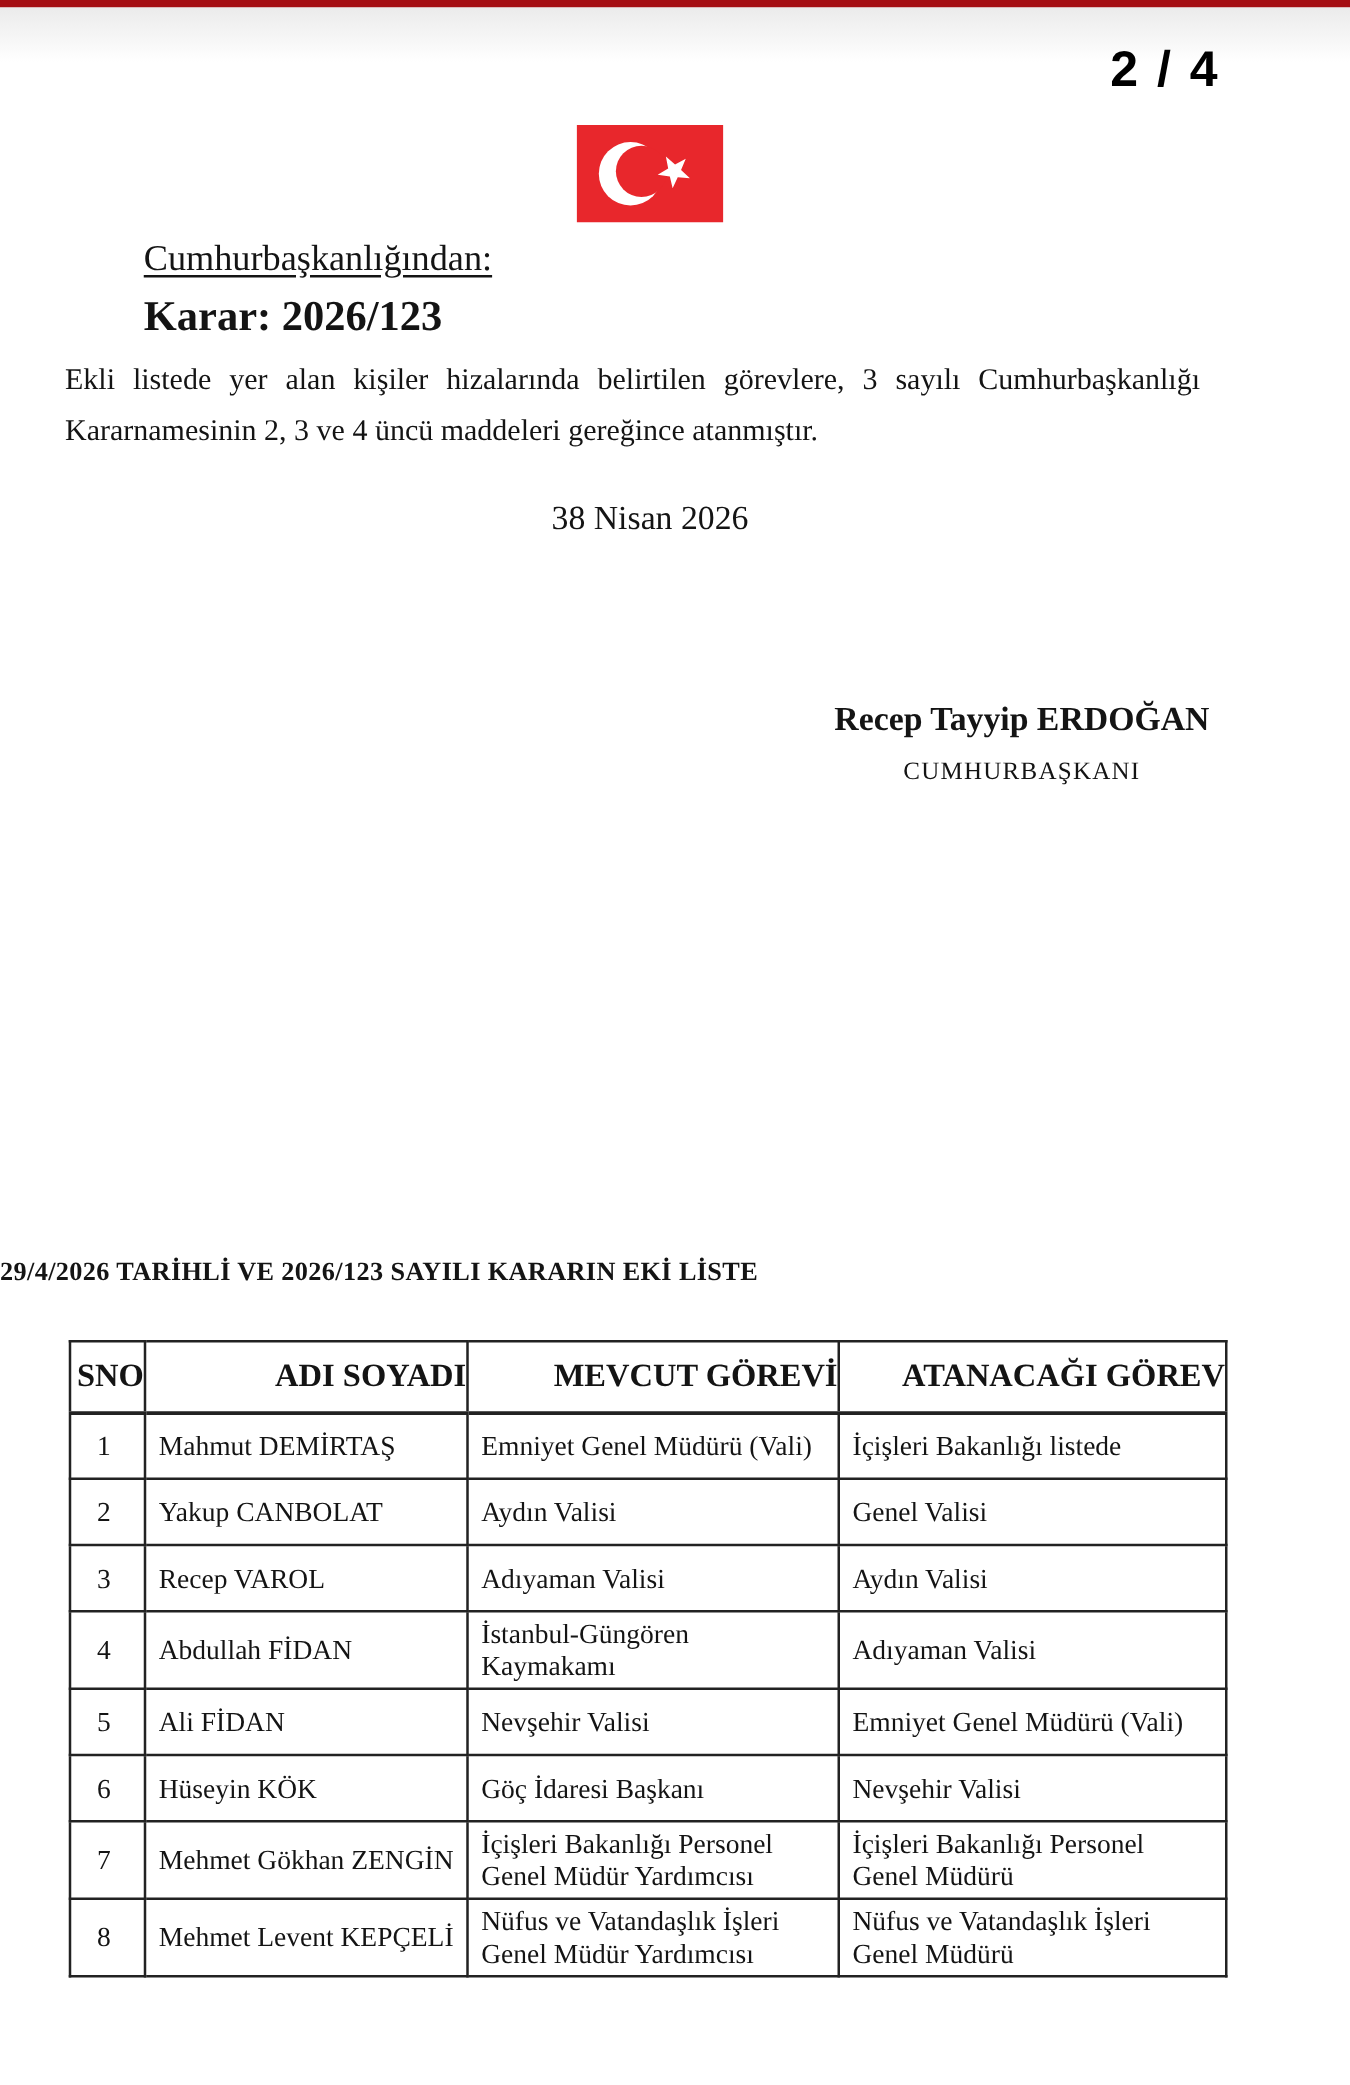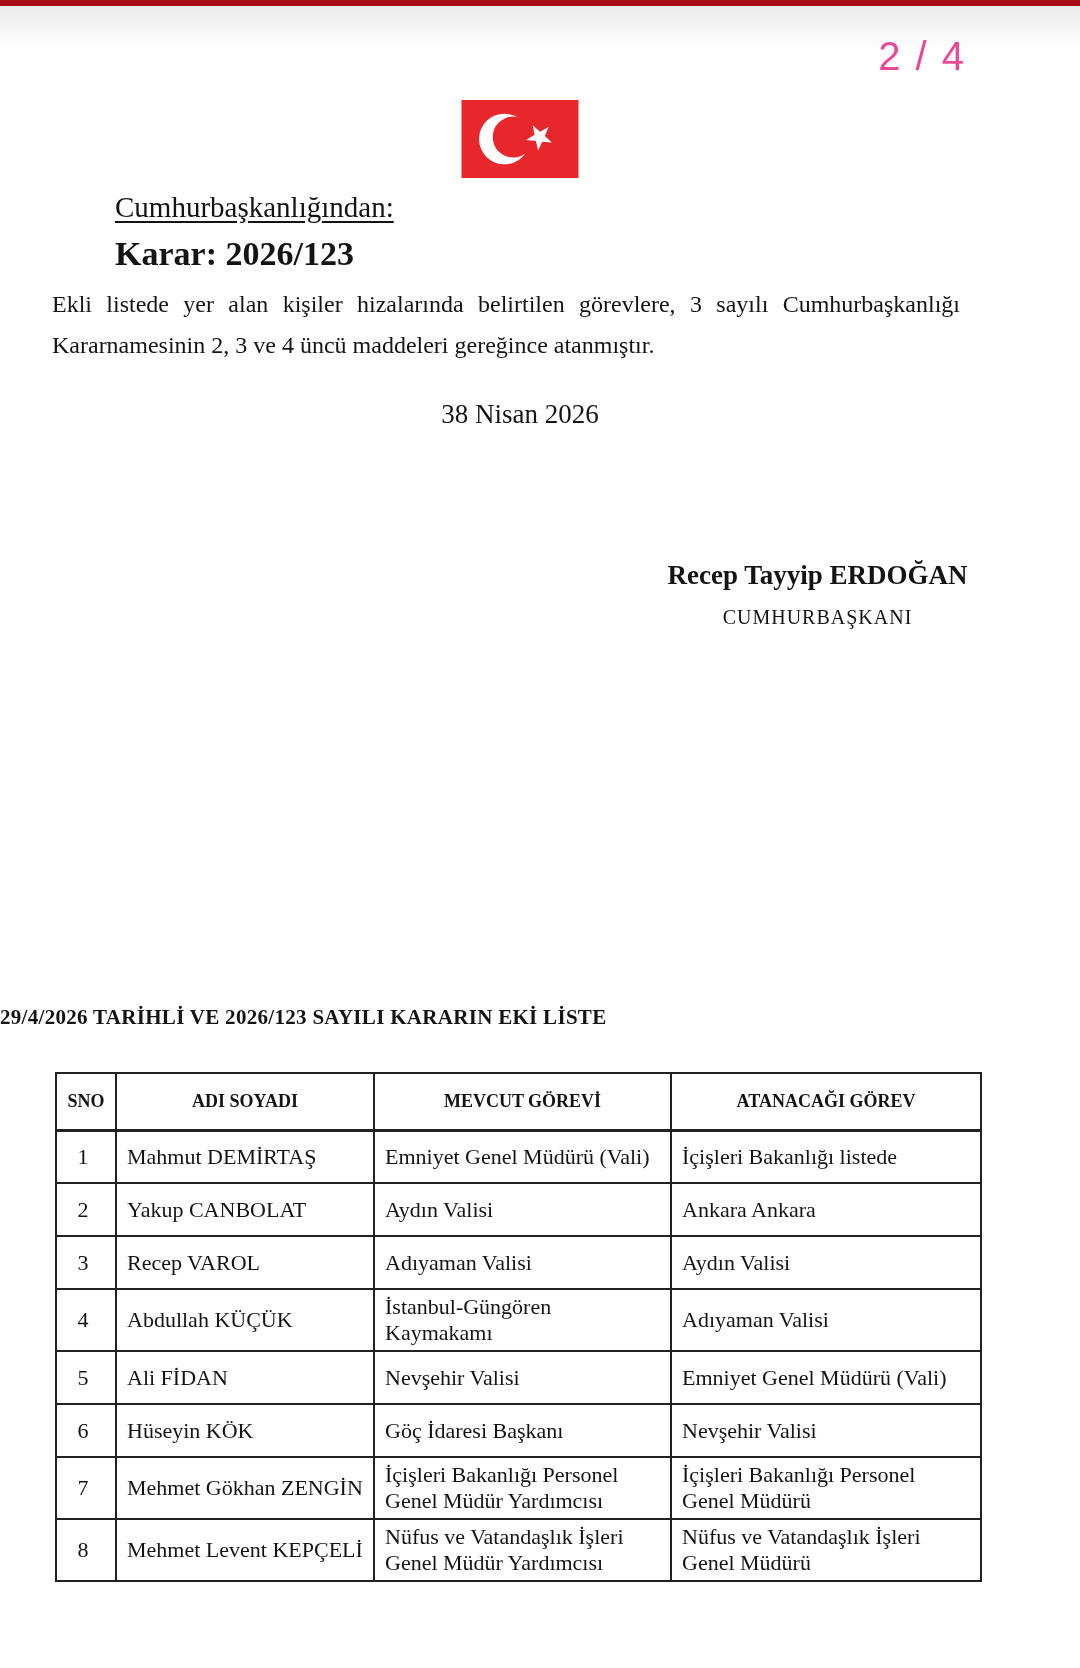--- a/index.html
+++ b/index.html
@@ -15,24 +15,24 @@
     position: absolute; top: 0; left: 0;
     width: 1080px; height: 6px;
     background: #a50e13;
   }
   .top-shadow {
     position: absolute; top: 6px; left: 0;
     width: 1080px; height: 44px;
     background: linear-gradient(to bottom, #ebebeb, #ffffff);
   }
   .page-indicator {
-    position: absolute; top: 34px; right: 114px;
+    position: absolute; top: 34px; right: 104px;
     font-family: "Liberation Sans", sans-serif;
-    font-size: 40px; font-weight: 400;
-    color: #ec4899; letter-spacing: 2px;
+    font-size: 40px; font-weight: 700;
+    color: #000000; letter-spacing: 2px;
   }
   .flag {
     position: absolute; left: 447px; top: 100px;
     width: 146px; height: 78px;
   }
   .doc-heading {
     position: absolute; left: 115px; top: 191px;
     font-size: 29px;
     text-decoration: underline;
     text-underline-offset: 4px;
@@ -77,22 +77,22 @@
     font-size: 22px;
   }
   table.appointments th, table.appointments td {
     border: 2px solid #222222;
     vertical-align: middle;
     white-space: pre-line;
   }
   table.appointments thead tr { height: 57px; }
   table.appointments tbody tr { height: 53px; }
   table.appointments th {
-    font-size: 18px; font-weight: bold;
-    text-align: center;
+    font-size: 26px; font-weight: bold;
+    text-align: right;
     border-bottom-width: 3px;
   }
   table.appointments td { text-align: left; padding: 4px 6px 4px 10px; line-height: 26px; }
   table.appointments td:first-child { text-align: center; padding-left: 0; }
 </style>
 </head>
 <body>
 
 <div class="top-bar"></div>
 <div class="top-shadow"></div>
@@ -142,31 +142,31 @@
       <tr>
         <td>1</td>
         <td>Mahmut DEMİRTAŞ</td>
         <td>Emniyet Genel Müdürü (Vali)</td>
         <td>İçişleri Bakanlığı listede</td>
       </tr>
       <tr>
         <td>2</td>
         <td>Yakup CANBOLAT</td>
         <td>Aydın Valisi</td>
-        <td>Ankara Ankara</td>
+        <td>Genel Valisi</td>
       </tr>
       <tr>
         <td>3</td>
         <td>Recep VAROL</td>
         <td>Adıyaman Valisi</td>
         <td>Aydın Valisi</td>
       </tr>
       <tr>
         <td>4</td>
-        <td>Abdullah KÜÇÜK</td>
+        <td>Abdullah FİDAN</td>
         <td>İstanbul-Güngören Kaymakamı</td>
         <td>Adıyaman Valisi</td>
       </tr>
       <tr>
         <td>5</td>
         <td>Ali FİDAN</td>
         <td>Nevşehir Valisi</td>
         <td>Emniyet Genel Müdürü (Vali)</td>
       </tr>
       <tr>

